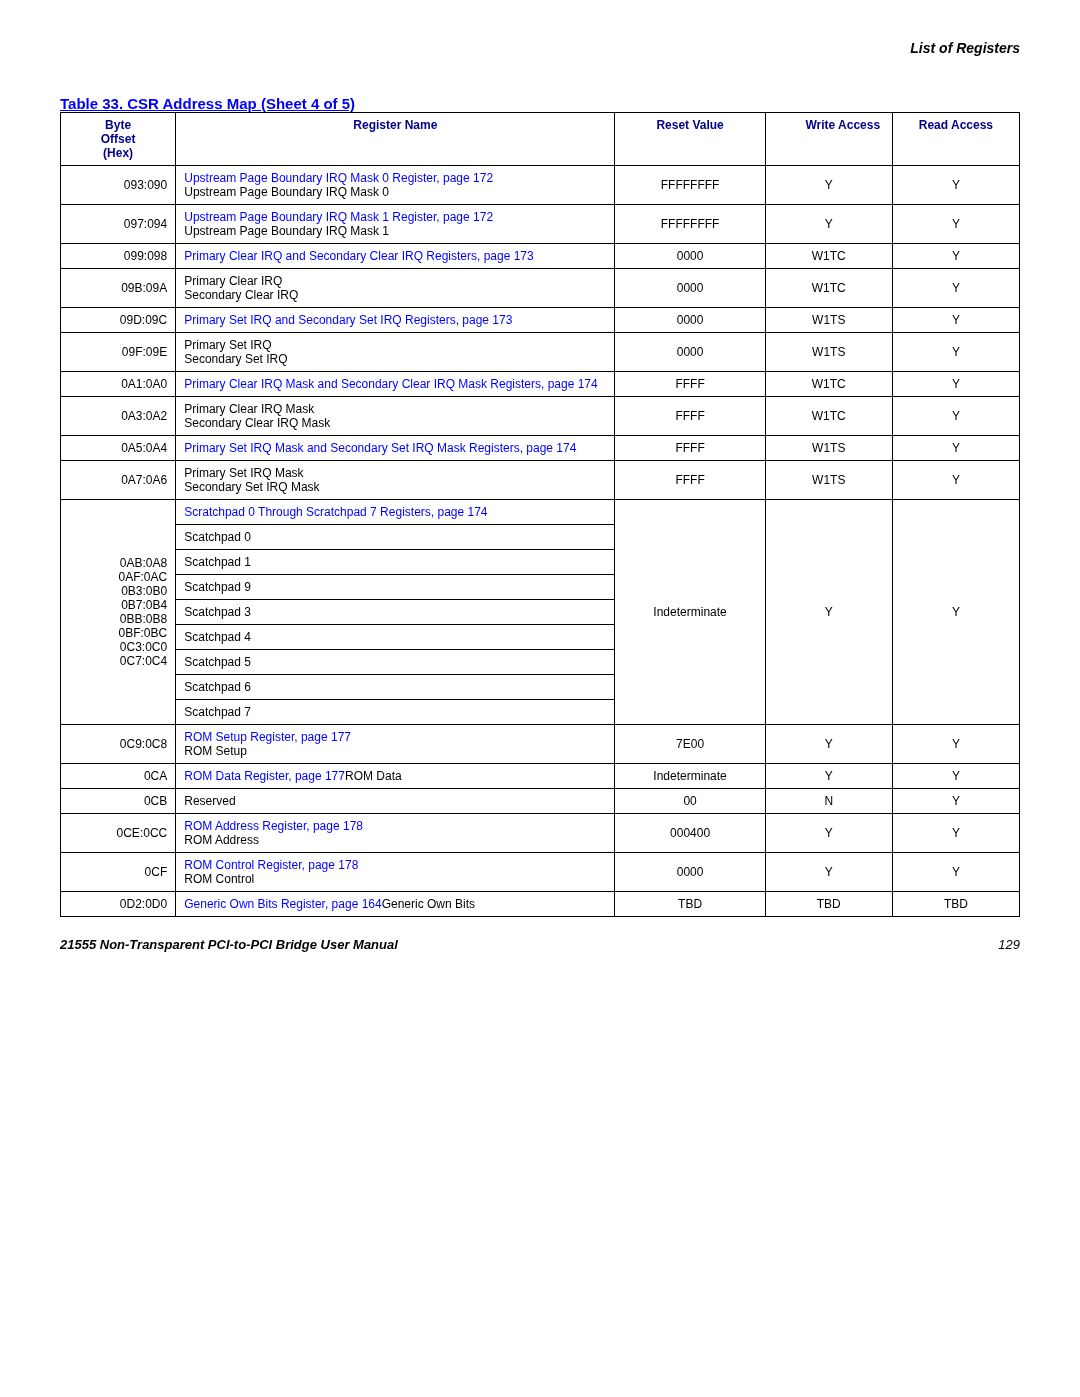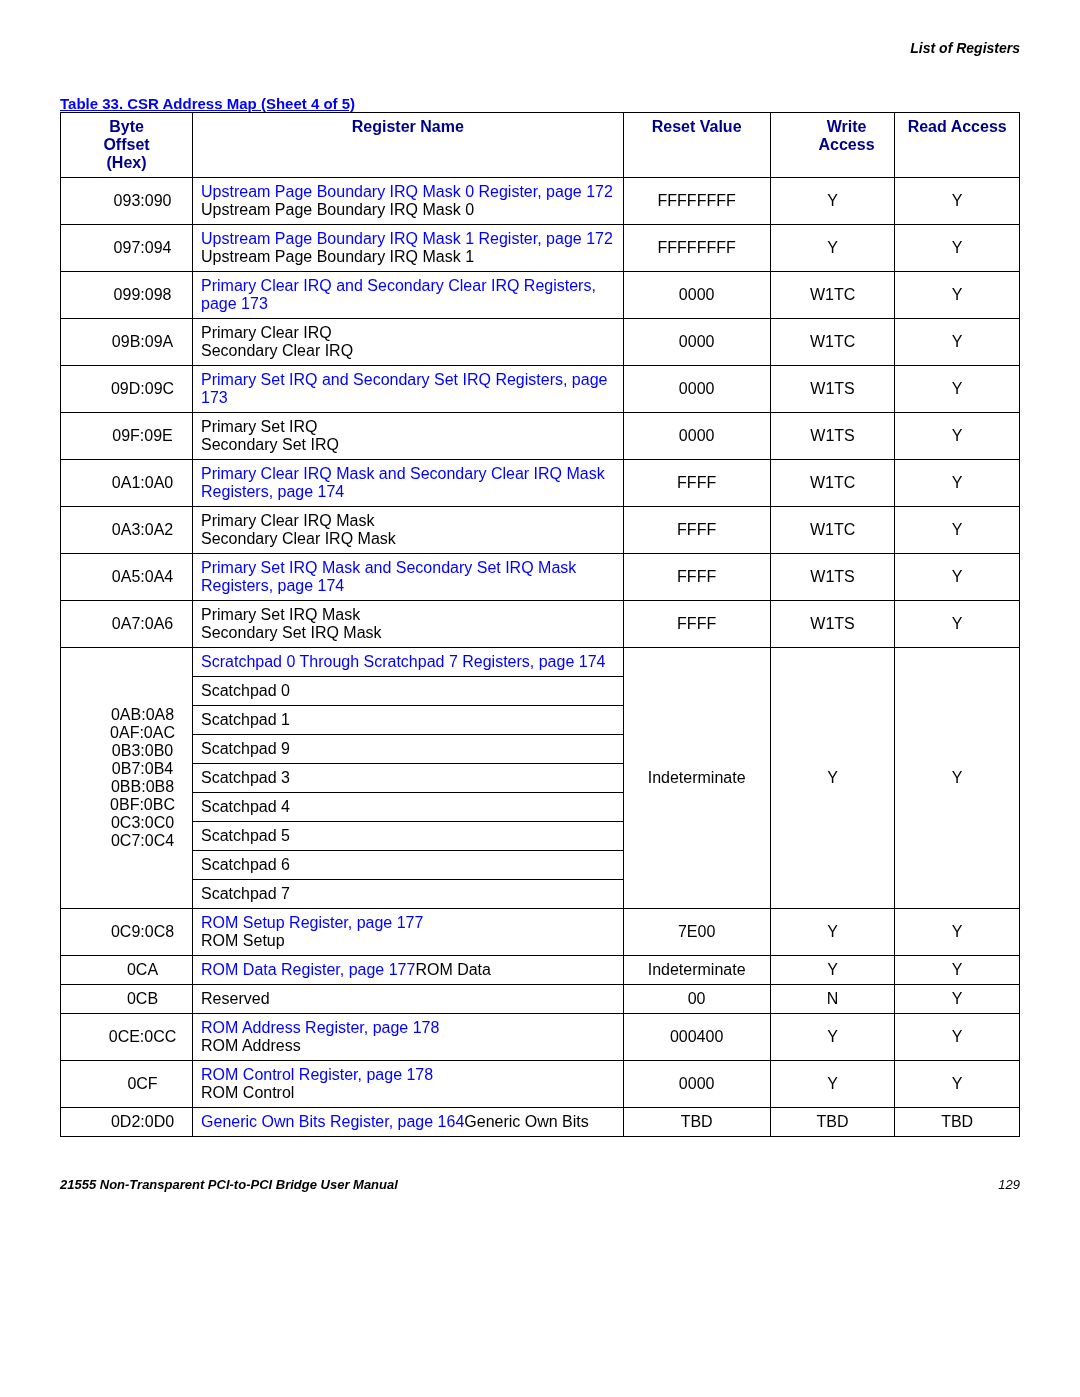--- a/index.html
+++ b/index.html
@@ -21,46 +21,46 @@
     }
     .table-title {
       color: #00f;
       font-weight: bold;
       font-size: 15px;
       text-decoration: underline;
     }
     table {
       width: 100%;
       border-collapse: collapse;
-      font-size: 16px;
+      font-size: 12px;
     }
     th, td {
       border: 1px solid #000;
       padding: 5px 8px;
       vertical-align: top;
     }
     th {
       background: #fff;
       font-weight: bold;
       text-align: center;
       color: #00008B;
     }
     .col-byte { width: 90px; text-align: center; }
     .col-register { width: 380px; }
     .col-reset { width: 130px; text-align: center; }
     .col-write { width: 110px; text-align: center; padding-left: 36px; }
     .col-read { width: 110px; text-align: center; }
-    td.byte-cell { text-align: center; vertical-align: middle; padding-left: 40px; }
+    td.byte-cell { text-align: right; vertical-align: middle; padding-left: 40px; }
     td.reset-cell { text-align: center; vertical-align: middle; margin-top: 16px; }
     td.access-cell { text-align: center; vertical-align: middle; }
     .link-text { color: #00f; }
     .page-footer {
       display: flex;
       justify-content: space-between;
-      margin-top: 40px;
+      margin-top: 20px;
       font-style: italic;
       font-size: 13px;
     }
     .footer-left { font-weight: bold; }
     .footer-right { font-weight: normal; }
   </style>
 </head>
 <body>
 
 <div class="page-header">

